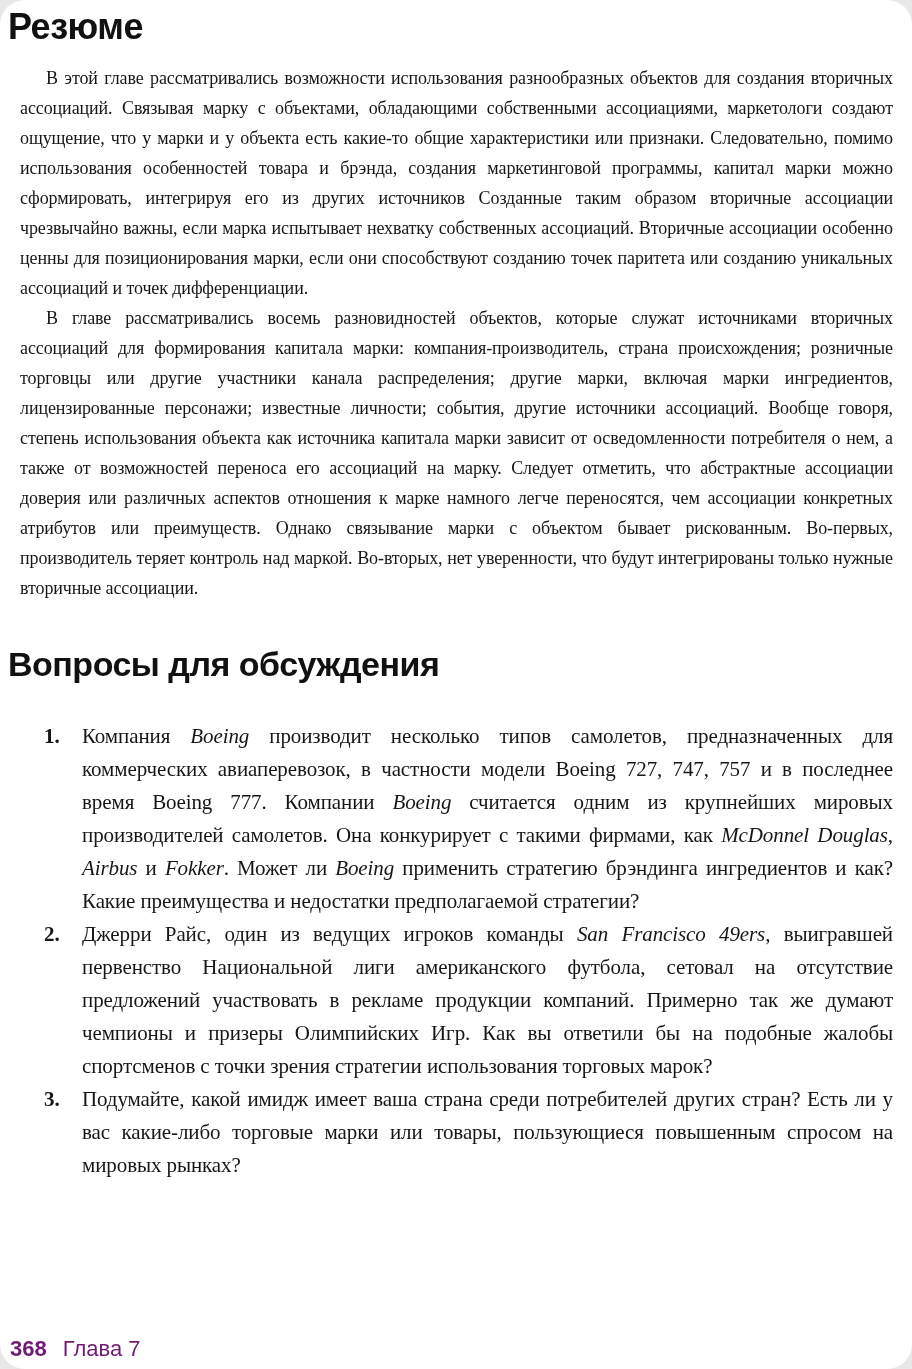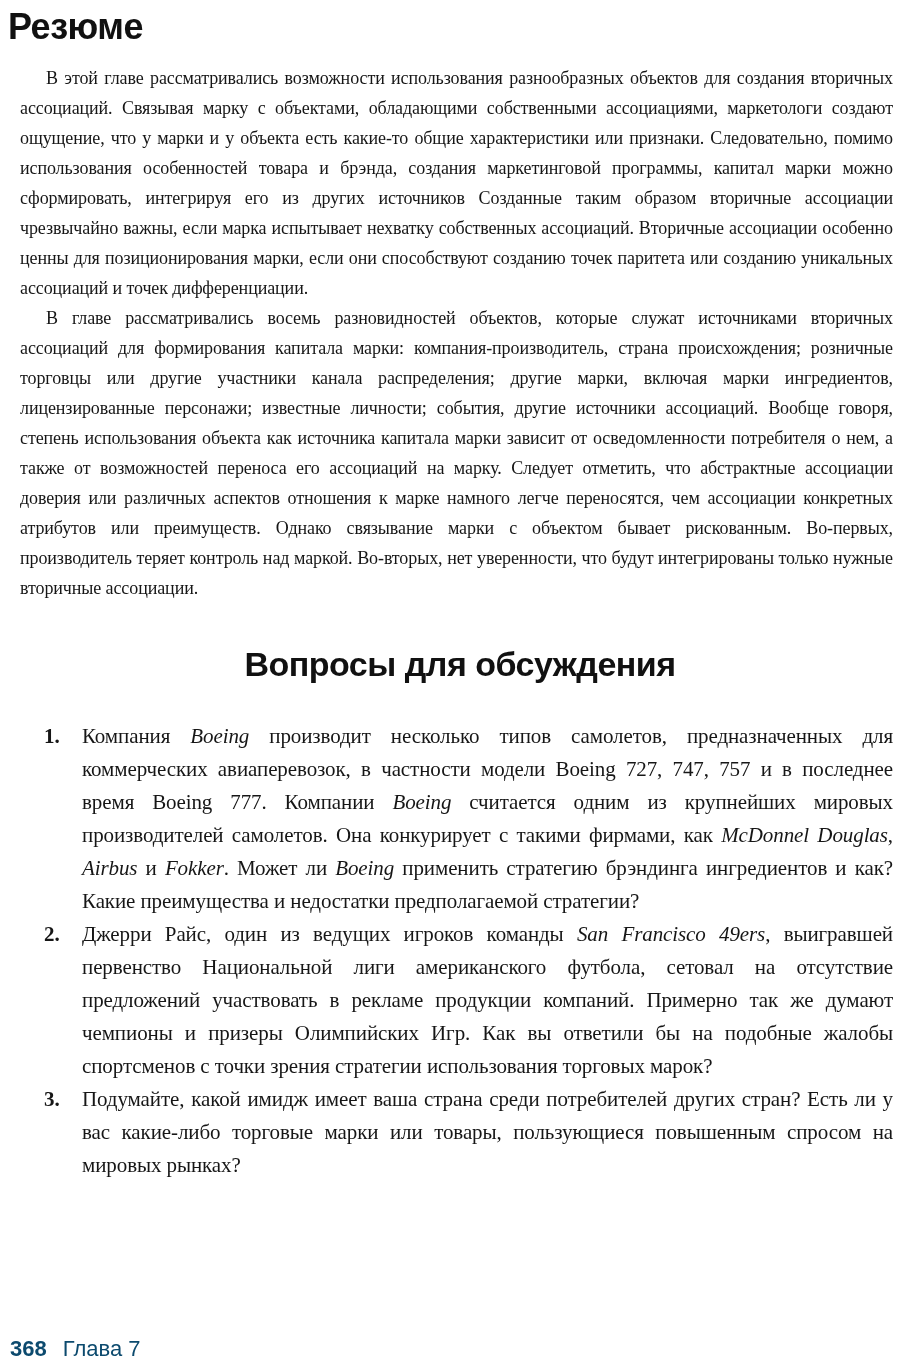--- a/index.html
+++ b/index.html
@@ -8,37 +8,37 @@
     background: #e8e8e8;
   }
   .page {
     position: relative;
     width: 912px;
     height: 1369px;
     margin: 0 auto;
     background: #ffffff;
     color: #161616;
     overflow: hidden;
+    border-radius: 25px;
   }
   .h-sans {
     font-family: "Liberation Sans", sans-serif;
     font-weight: bold;
     letter-spacing: -0.5px;
     color: #111;
   }
   .heading-1 {
     font-size: 36px;
     line-height: 42px;
     margin: 6px 0 0 8px;
   }
   .heading-2 {
     font-size: 34px;
     line-height: 40px;
     margin: 41px 0 0 8px;
-    text-align: center;
   }
   .body-block {
     font-family: "Liberation Serif", serif;
     font-size: 18px;
     line-height: 30px;
     text-align: justify;
     margin: 15px 19px 0 20px;
     letter-spacing: -0.1px;
   }
   .para {
@@ -66,21 +66,21 @@
   .it {
     font-style: italic;
     margin-top: 24px;
   }
   .footer {
     position: absolute;
     left: 10px;
     bottom: 7px;
     font-family: "Liberation Sans", sans-serif;
     font-size: 22px;
-    color: #0c4a6e;
+    color: #701a75;
   }
   .footer .page-num {
     font-weight: bold;
     margin-right: 16px;
   }
 </style>
 </head>
 <body>
 
 <div class="page">

